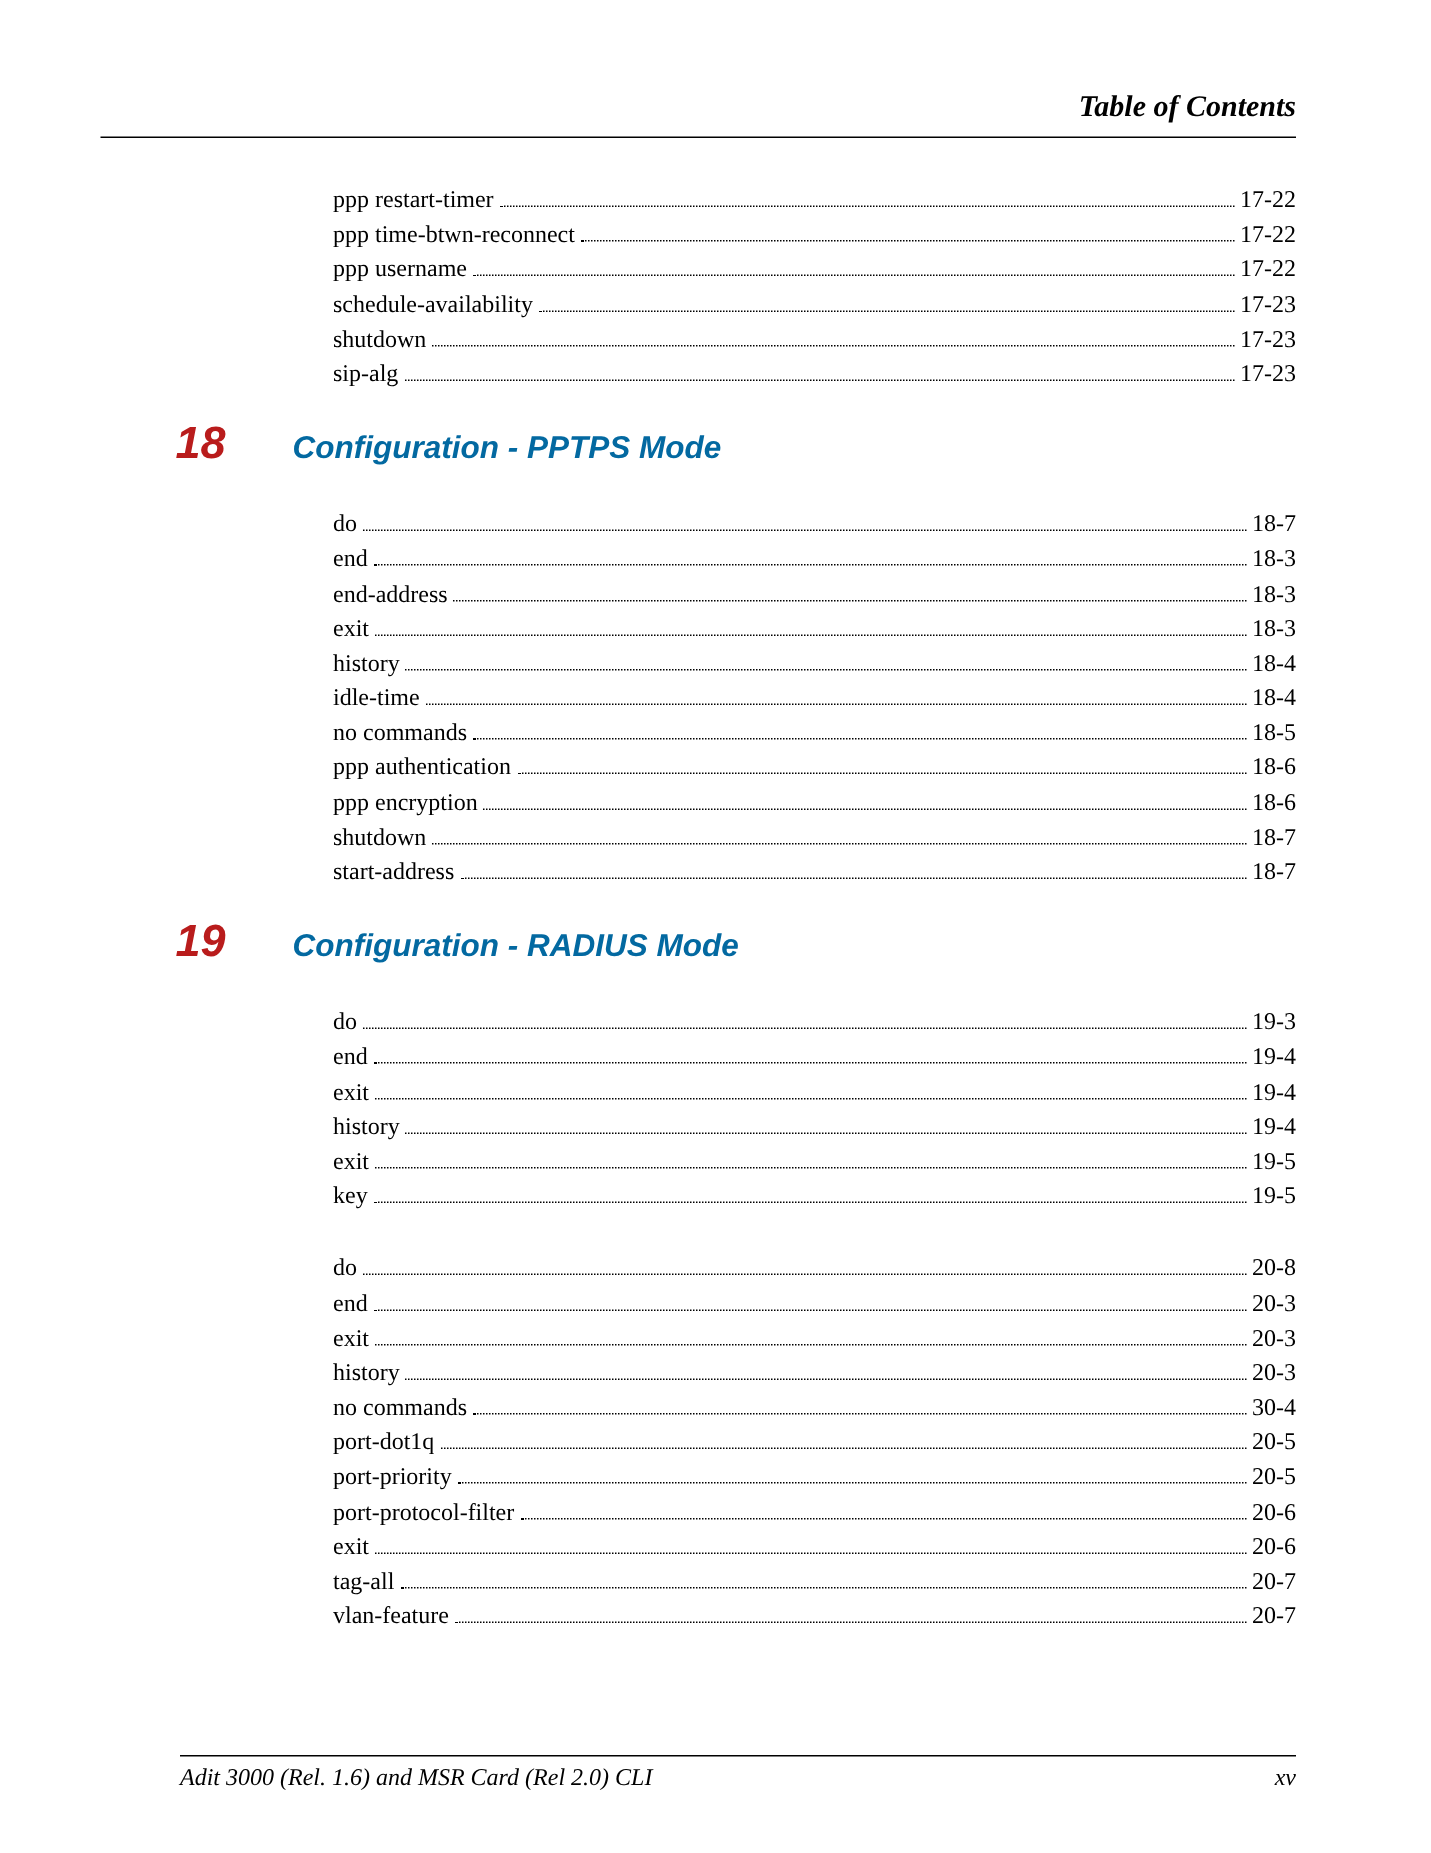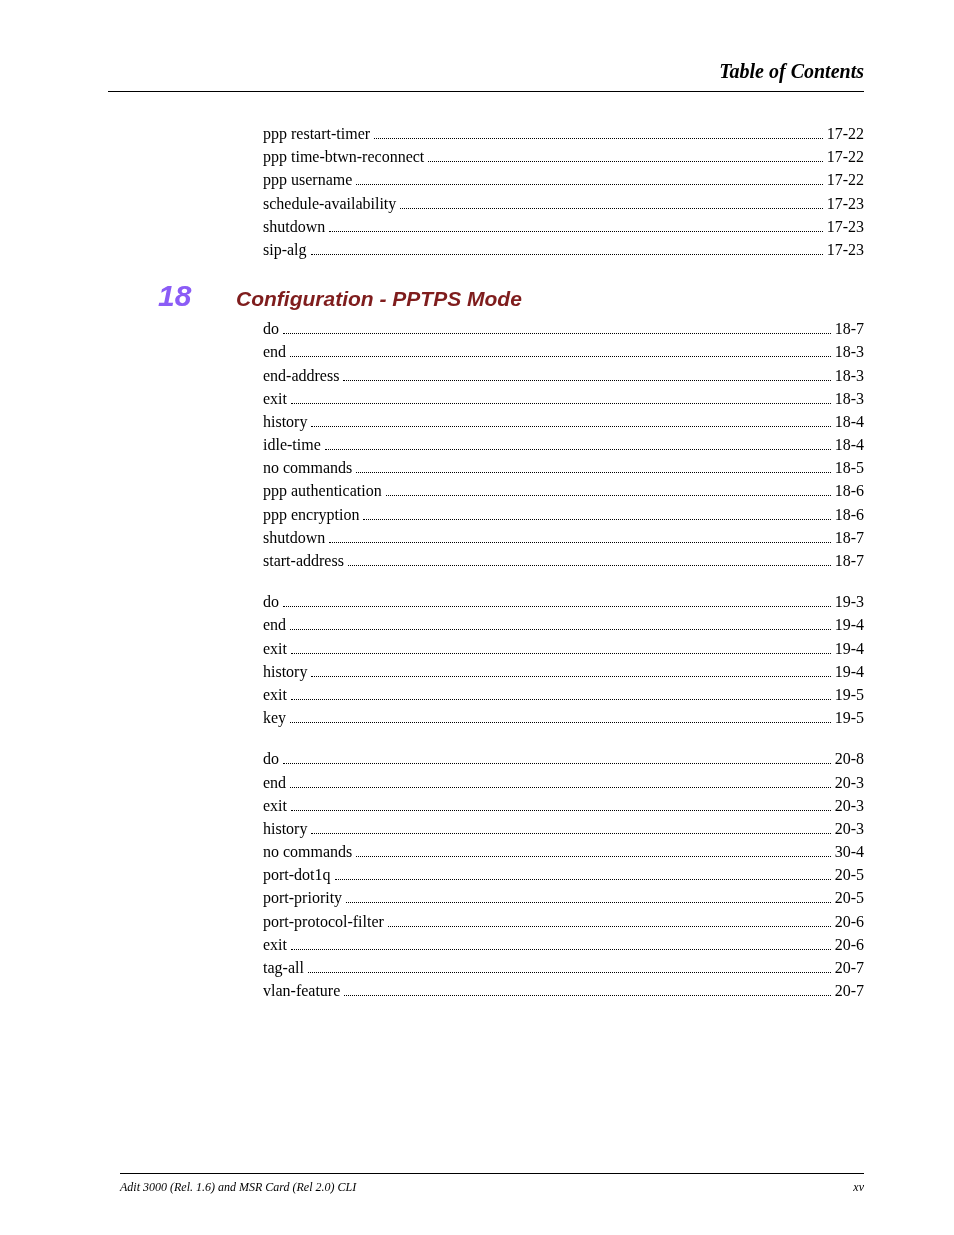--- a/index.html
+++ b/index.html
@@ -8,60 +8,60 @@
     background: #fff;
     font-family: "Times New Roman", Times, serif;
     color: #000;
     width: 954px;
   }
   .page {
     position: relative;
     width: 954px;
     height: 1235px;
     box-sizing: border-box;
-    padding: 60px 90px 50px 108px;
+    padding: 60px 90px 50px 67px;
   }
   .header {
     text-align: right;
     font-style: italic;
     font-weight: bold;
     font-size: 20px;
     padding-bottom: 8px;
     border-bottom: 1px solid #000;
     margin-bottom: 30px;
   }
   .section {
     margin-top: 18px;
   }
   .chapter-row {
     display: flex;
     align-items: baseline;
   }
   .chapter-num {
-    color: #8b5cf6;
+    color: #b91c1c;
     font-family: Arial, Helvetica, sans-serif;
     font-weight: bold;
     font-style: italic;
     font-size: 30px;
     width: 70px;
     text-align: left;
     margin-left: 50px;
     flex-shrink: 0;
   }
   .chapter-title {
-    color: #7f1d1d;
+    color: #0369a1;
     font-family: Arial, Helvetica, sans-serif;
     font-weight: bold;
     font-style: italic;
     font-size: 21px;
     margin-left: 8px;
   }
   .entries {
     margin-left: 155px;
-    margin-top: 4px;
+    margin-top: 25px;
   }
   .toc-entry {
     display: flex;
     align-items: baseline;
     font-size: 16px;
     line-height: 1.45;
     white-space: nowrap;
   }
   .toc-entry .label {
     flex: 0 0 auto;
@@ -78,21 +78,21 @@
   .footer {
     position: absolute;
     left: 120px;
     right: 90px;
     bottom: 40px;
     border-top: 1px solid #000;
     padding-top: 6px;
     display: flex;
     justify-content: space-between;
     font-style: italic;
-    font-size: 12px;
+    font-size: 16px;
   }
 </style>
 </head>
 <body>
 
 <div class="page">
 
   <div class="header">
     <span>Table of Contents</span>
   </div>
@@ -188,20 +188,24 @@
             <span class="pageref"> 18-7</span>
           </div>
           <div class="toc-entry">
             <span class="label">start-address </span>
             <span class="dots"></span>
             <span class="pageref"> 18-7</span>
           </div>
         </div>
       </div>
       <div class="section">
+        <div class="chapter-row">
+          <div class="chapter-num">19</div>
+          <div class="chapter-title">Configuration - RADIUS Mode</div>
+        </div>
         <div class="entries">
           <div class="toc-entry">
             <span class="label">do </span>
             <span class="dots"></span>
             <span class="pageref"> 19-3</span>
           </div>
           <div class="toc-entry">
             <span class="label">end </span>
             <span class="dots"></span>
             <span class="pageref"> 19-4</span>

